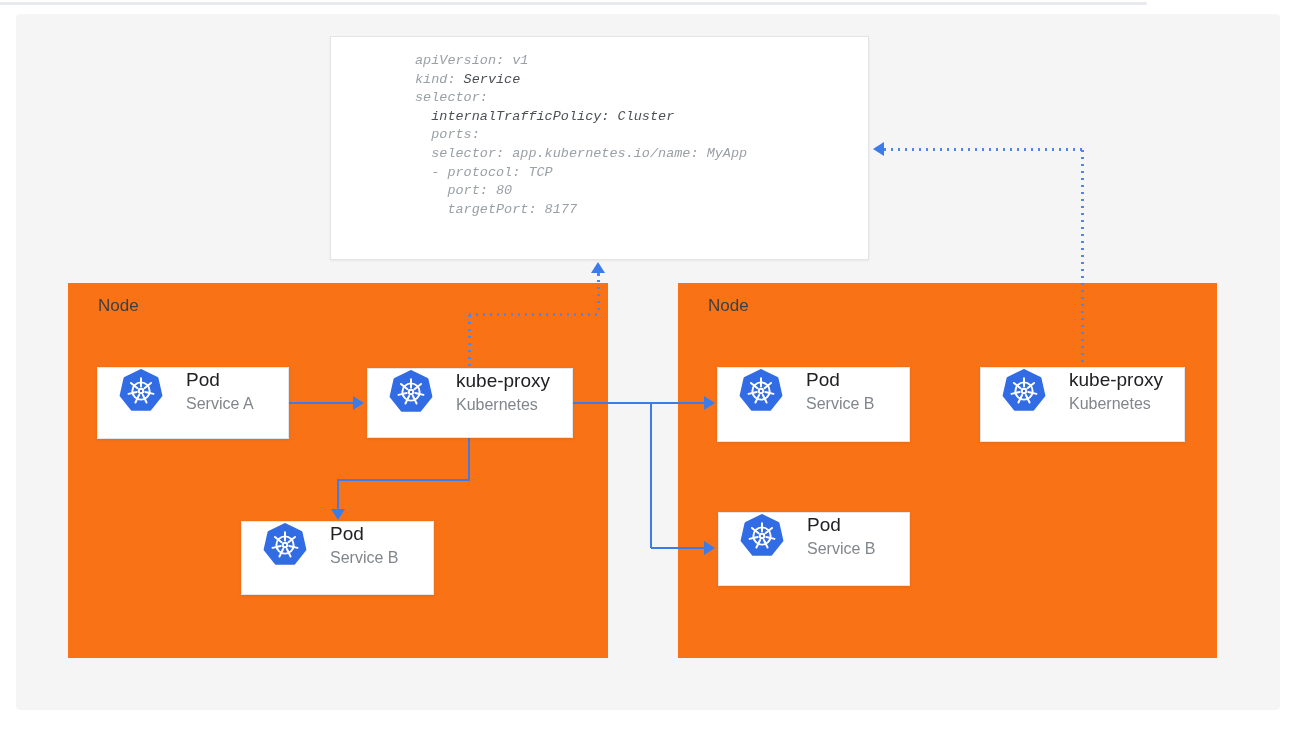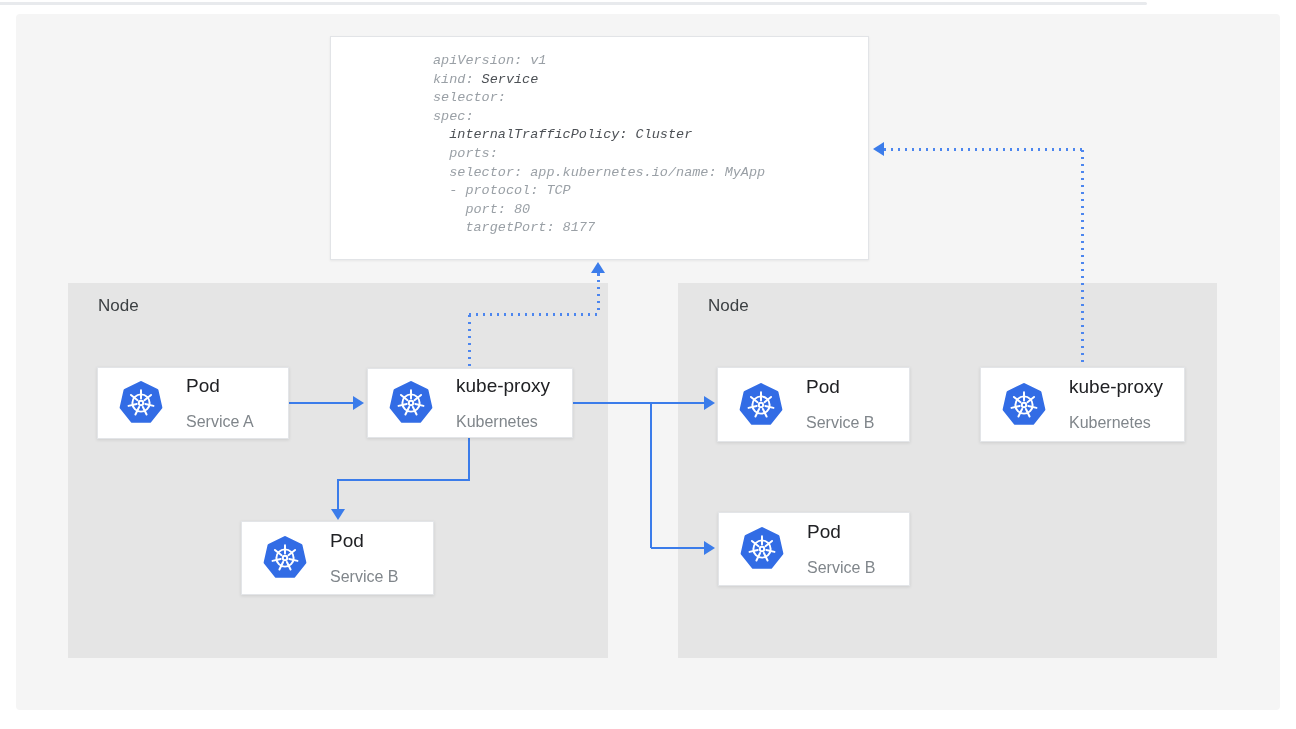--- a/index.html
+++ b/index.html
@@ -2,39 +2,39 @@
 <html><head>
 <meta charset="utf-8">
 <style>
   html,body{margin:0;padding:0;background:#ffffff;}
   .stage{position:relative;width:1296px;height:729px;overflow:hidden;
          font-family:"Liberation Sans", sans-serif;}
   .top-rule{position:absolute;left:0;top:2px;width:1147px;height:3px;
             background:#e8eaed;border-radius:0 3px 3px 0;}
   .panel{position:absolute;left:16px;top:14px;width:1264px;height:696px;
          background:#f5f5f5;border-radius:4px;}
-  .node{position:absolute;background:#e5e5e5;border-radius:0;}
+  .node{position:absolute;background:#f97316;border-radius:0;}
   .node-label{position:absolute;left:30px;top:13px;font-size:17px;color:#3c4043;}
   .node-left{left:68px;top:283px;width:540px;height:375px;}
   .node-right{left:678px;top:283px;width:539px;height:375px;}
 
   .card{position:absolute;background:#ffffff;border:1px solid #e3e5e8;
-        box-shadow:0 1px 3px rgba(60,64,67,.14);display:flex;align-items:center;
+        box-shadow:0 1px 3px rgba(60,64,67,.14);display:flex;
         box-sizing:border-box;}
   .k8s-icon{width:46px;height:46px;flex:0 0 46px;margin-left:20px;}
   .card-text{margin-left:22px;display:flex;flex-direction:column;}
   .card-title{font-size:19px;color:#202124;line-height:24px;}
-  .card-sub{font-size:16px;color:#80868b;line-height:22px;margin-top:13px;}
+  .card-sub{font-size:16px;color:#80868b;line-height:22px;margin-top:1px;}
 
   .yaml-card{position:absolute;left:330px;top:36px;width:539px;height:224px;
              background:#ffffff;border:1px solid #e2e4e7;box-sizing:border-box;
              box-shadow:0 1px 2px rgba(60,64,67,.08);
              padding:15px 0 0 84px;}
   .yline{font-family:"Liberation Mono", monospace;font-style:italic;
-         font-size:13.5px;line-height:18.6px;color:#9aa0a6;white-space:pre;margin-left:18px;}
+         font-size:13.5px;line-height:18.6px;color:#9aa0a6;white-space:pre;}
   .yline .ybold{font-weight:normal;color:#4d5156;}
 
   .ln{position:absolute;}
   .solid-h{height:2px;background:#3b7cea;}
   .solid-v{width:2px;background:#3b7cea;}
   .dot-h{height:2.5px;background-image:repeating-linear-gradient(to right,#4c86ef 0 2.5px,transparent 2.5px 7px);}
   .dot-v{width:2.5px;background-image:repeating-linear-gradient(to bottom,#4c86ef 0 2.5px,transparent 2.5px 7px);}
   .tri{position:absolute;width:0;height:0;}
   .tri-right{border-top:7px solid transparent;border-bottom:7px solid transparent;border-left:11px solid #3b7cea;}
   .tri-left {border-top:7px solid transparent;border-bottom:7px solid transparent;border-right:11px solid #3b7cea;}
@@ -89,21 +89,20 @@
     <div class="ln dot-v" style="left:1081px;top:150px;height:217px;"></div>
     <div class="ln dot-h" style="left:884px;top:148px;width:198px;"></div>
     <div class="tri tri-left" style="left:873px;top:142px;"></div>
   </div>
 
   <div class="yaml-card">
     <div id="yaml-lines">
         <div class="yline"><span>apiVersion: v1</span></div>
         <div class="yline"><span>kind: </span><span class="ybold">Service</span></div>
         <div class="yline"><span>selector:</span></div>
-        <div class="yline"><span>spec:</span></div>
         <div class="yline"><span>  </span><span class="ybold">internalTrafficPolicy: Cluster</span></div>
         <div class="yline"><span>  ports:</span></div>
         <div class="yline"><span>  selector: app.kubernetes.io/name: MyApp</span></div>
         <div class="yline"><span>  - protocol: TCP</span></div>
         <div class="yline"><span>    port: 80</span></div>
         <div class="yline"><span>    targetPort: 8177</span></div>
       </div>
   </div>
 
   <div class="card" style="left:97px;top:367px;width:192px;height:72px;">

